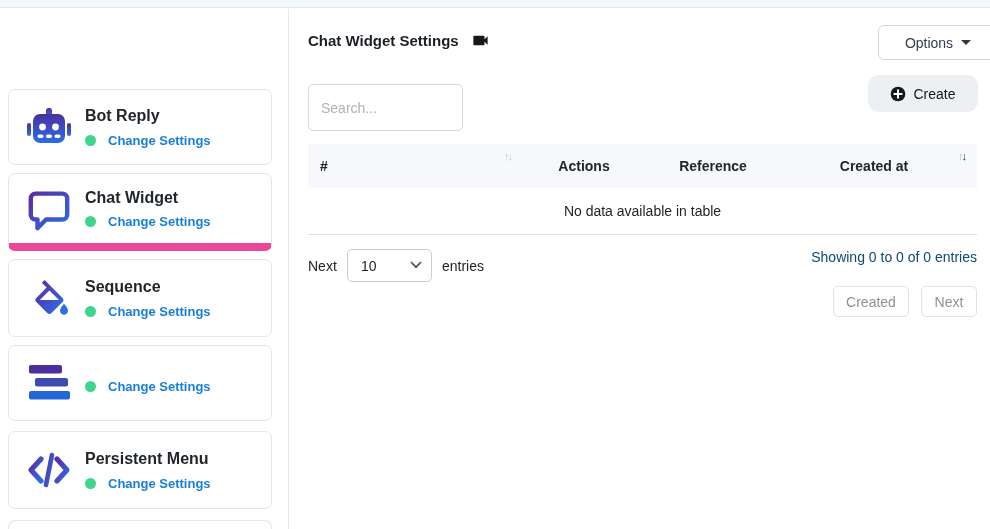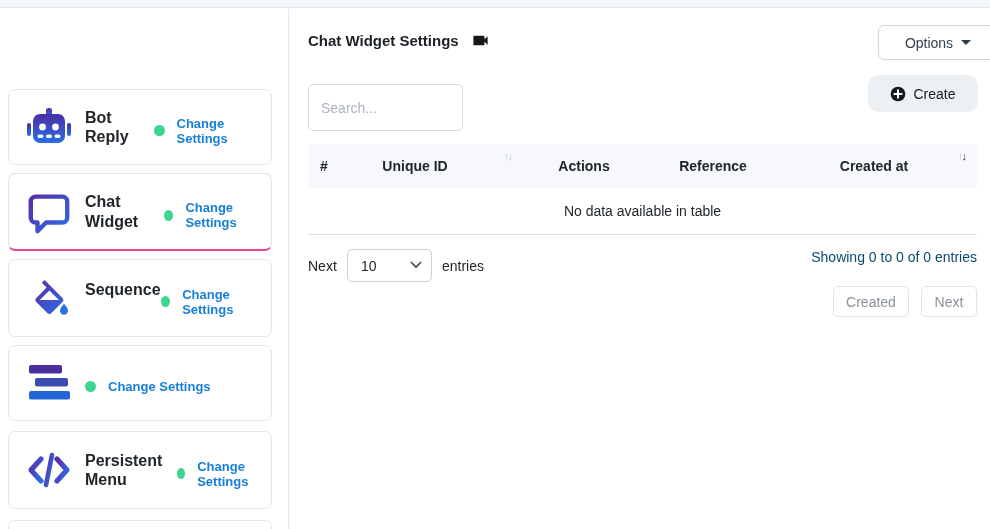--- a/index.html
+++ b/index.html
@@ -10,24 +10,24 @@
   }
   
   .topbar{position:absolute;left:0;top:0;width:990px;height:8px;
     background:#f4f8fc;border-bottom:1px solid #dee8f1;box-sizing:border-box;}
   
   .sidebar{position:absolute;left:0;top:9px;width:289px;bottom:0;
     border-right:1px solid #e4e7eb;box-sizing:border-box;background:#fff;overflow:hidden;}
   .card{position:absolute;left:8px;width:264px;background:#fff;
     border:1px solid #e4e7ea;border-radius:7px;box-sizing:border-box;
     display:flex;align-items:center;padding-left:16px;cursor:pointer;}
-  .card.active{border-bottom:2px solid #ec4899;}
+  .card.active{border-bottom:8px solid #ec4899;}
   .card .icon-box{width:48px;height:48px;flex:0 0 48px;margin-right:12px;
     display:flex;align-items:center;justify-content:center;}
-  .card .txt{display:flex;flex-direction:row;}
+  .card .txt{display:flex;flex-direction:column;}
   .card .title{font-size:16px;font-weight:600;color:#21262b;line-height:1.2;}
   .card .linkrow{display:flex;align-items:center;margin-top:7px;}
   .dot{width:11px;height:11px;border-radius:50%;background:#3ed68f;margin-right:12px;}
   .chg-link{font-size:13px;font-weight:700;color:#177fd8;text-decoration:none;}
   .card.partial{height:40px;border-bottom:none;}
   
   .main{position:absolute;left:290px;top:9px;right:0;bottom:0;}
   .title-row{position:absolute;left:18px;top:22px;display:flex;align-items:center;}
   .page-title{font-size:15px;font-weight:700;color:#1b2026;}
   .cam{margin-left:12px;display:flex;align-items:center;}
@@ -203,21 +203,20 @@
     <svg width="16" height="16" viewBox="0 0 24 24">
       <circle cx="12" cy="12" r="11" fill="#15191d"></circle>
       <path d="M12 6.5v11 M6.5 12h11" stroke="#fff" stroke-width="3" stroke-linecap="round"></path>
     </svg>
     <span>Create</span>
   </button>
 
   <div class="table">
     <div class="thead">
       <span class="th" style="left:12px;">#</span>
-      <span class="th center" style="left:107px;">Unique ID</span>
       <span class="sort" style="left:196px;"><span class="up">↑</span><span class="down">↓</span></span>
       <span class="th center" style="left:276px;">Actions</span>
       <span class="th center" style="left:405px;">Reference</span>
       <span class="th center" style="left:566px;">Created at</span>
       <span class="sort active-sort" style="left:650px;"><span class="up">↑</span><span class="down">↓</span></span>
     </div>
     <div class="empty-row">No data available in table</div>
   </div>
 
   <span class="show-label">Next</span>

